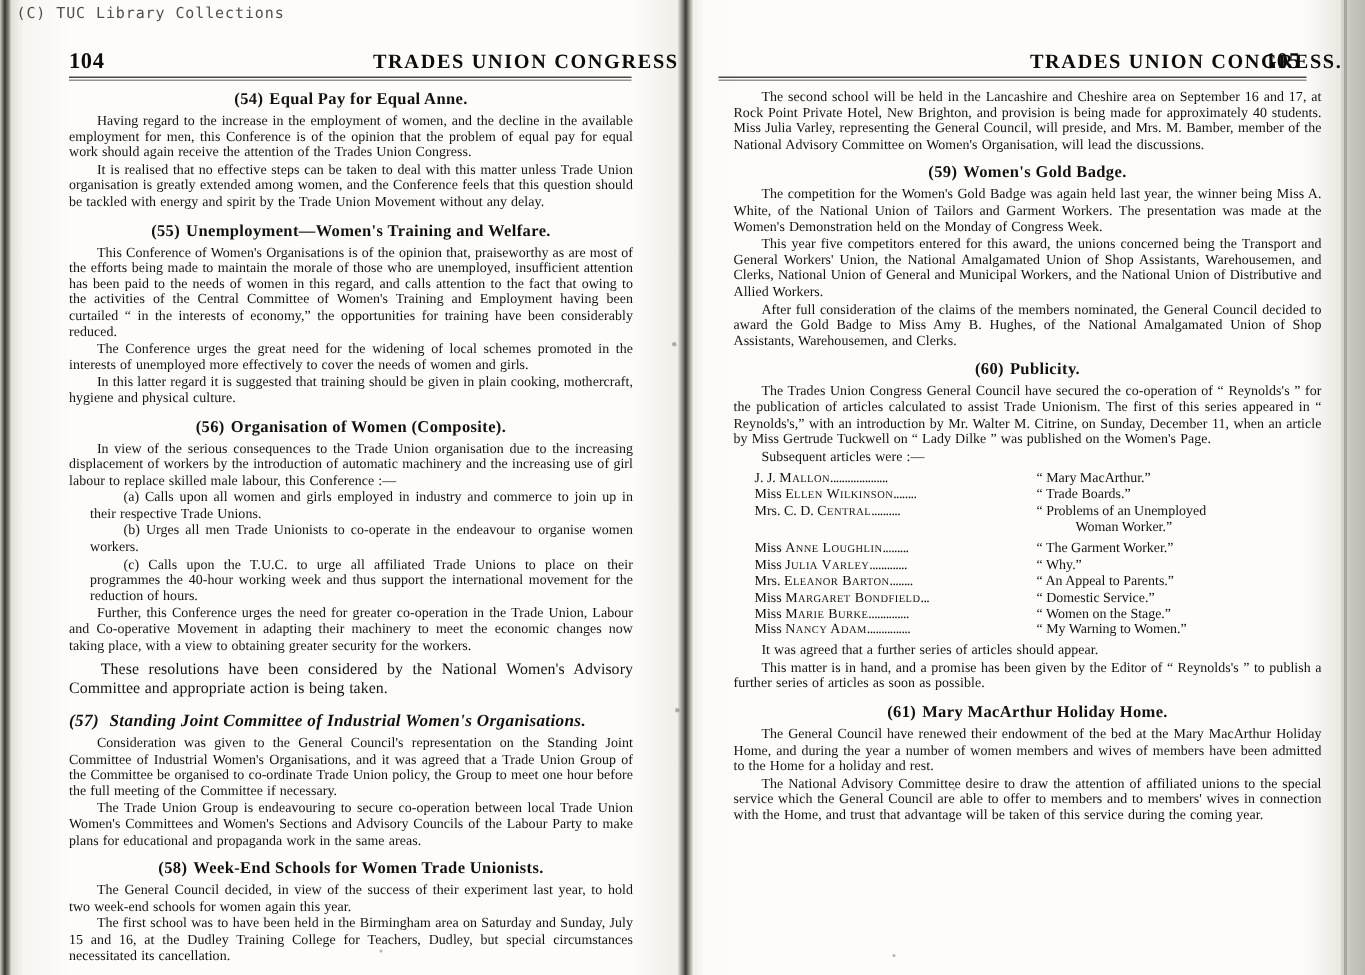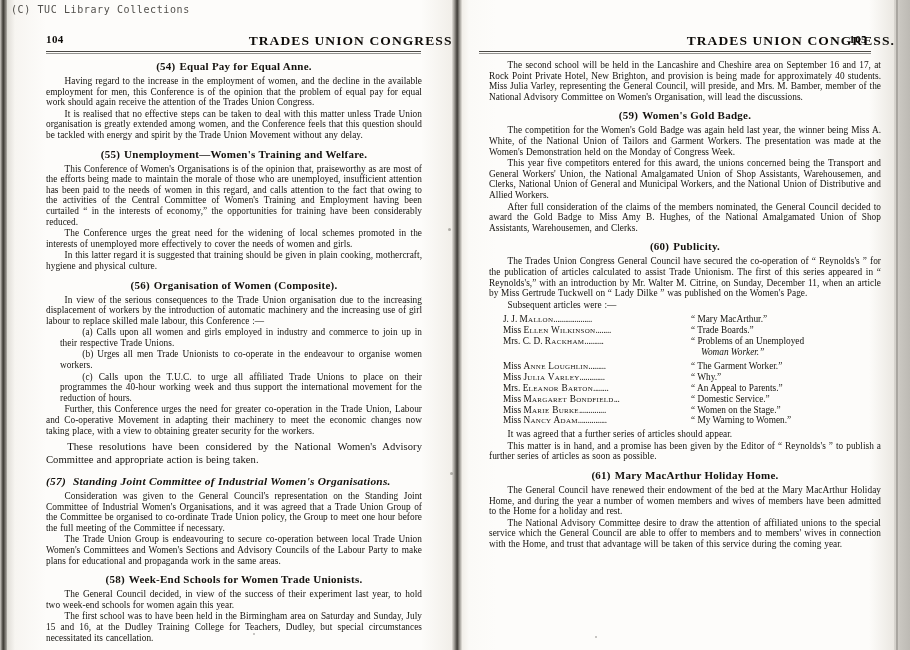--- a/index.html
+++ b/index.html
@@ -52,21 +52,21 @@
     font-size:10px;letter-spacing:.6px;
     color:#2a2824;opacity:.82;white-space:nowrap;
   }
 
   
   .runhead{
     position:absolute;left:0;right:0;
     font-size:13.5px;font-weight:bold;letter-spacing:1.1px;
     color:#0f0d0a;
   }
-  .runhead .folio{position:absolute;font-size:11px;letter-spacing:.4px;text-align:right;}
+  .runhead .folio{position:absolute;font-size:15px;letter-spacing:.4px;text-align:right;}
   .runhead .rhtitle{
     position:absolute;left:0;right:0;text-align:right;
   }
   .rule{
     position:absolute;height:1px;background:#2b2925;opacity:.85;
   }
   .rule.thin{height:1px;opacity:.5;}
 
   
   .col{
@@ -227,22 +227,22 @@
         <tbody id="articles-body">
             <tr>
               <td class="name"><span></span><span>J. J. </span><span class="sc">Mallon</span><span class="leader">....................</span></td>
               <td class="title">“ Mary MacArthur.”</td>
             </tr>
             <tr>
               <td class="name"><span>Miss </span><span></span><span class="sc">Ellen Wilkinson</span><span class="leader">........</span></td>
               <td class="title">“ Trade Boards.”</td>
             </tr>
             <tr>
-              <td class="name"><span>Mrs. </span><span>C. D. </span><span class="sc">Rackham</span><span class="leader">..........</span></td>
-              <td class="title">“ Problems of an Unemployed<br><span style="margin-left: 10px; font-style: italic;">Woman Worker.”</span></td>
+              <td class="name"><span>Mrs. </span><span>C. D. </span><span class="sc">Central</span><span class="leader">..........</span></td>
+              <td class="title">“ Problems of an Unemployed<br><span style="margin-left: 26px;">Woman Worker.”</span></td>
             </tr>
             <tr class="gaprow">
               <td></td>
               <td></td>
             </tr>
             <tr>
               <td class="name"><span>Miss </span><span></span><span class="sc">Anne Loughlin</span><span class="leader">.........</span></td>
               <td class="title">“ The Garment Worker.”</td>
             </tr>
             <tr>

